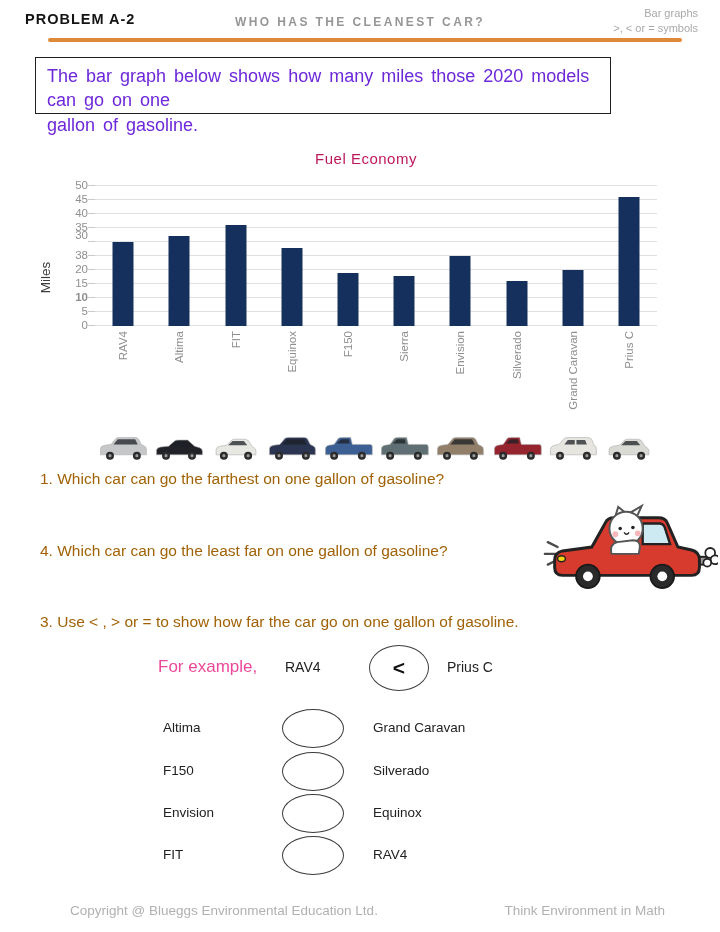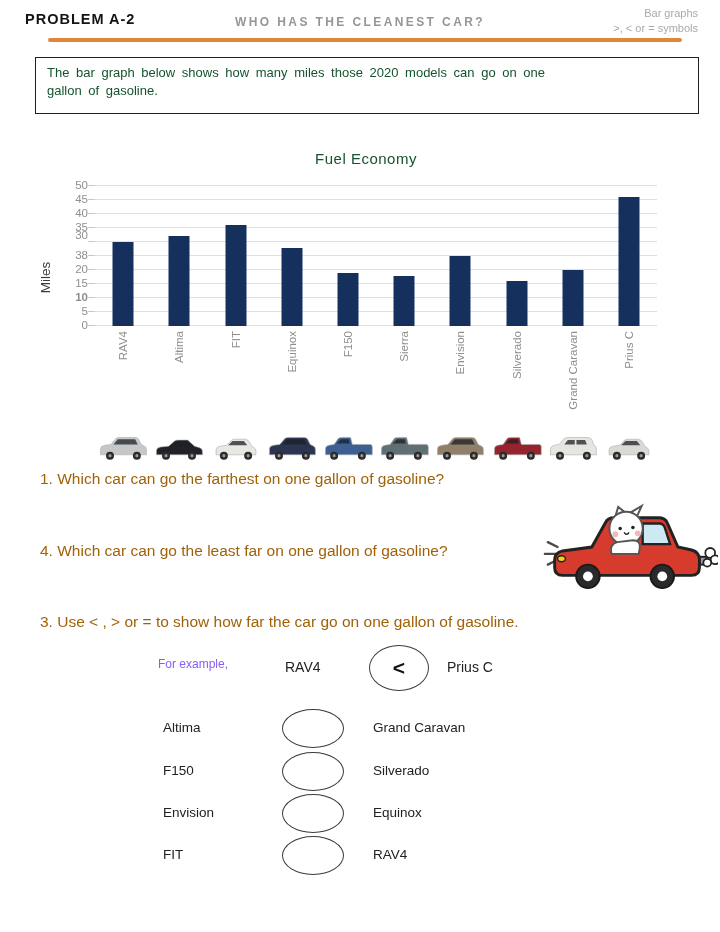--- a/index.html
+++ b/index.html
@@ -6,21 +6,21 @@
   body { background:#fff; font-family:"Liberation Sans", sans-serif; }
   .page { position:relative; width:720px; height:932px; background:#fff; overflow:hidden; }
 
   
   .hdr-problem { position:absolute; left:25px; top:11px; font-size:14.5px; font-weight:bold; letter-spacing:1px; color:#141414; }
   .hdr-title { position:absolute; left:0; right:0; top:15px; text-align:center; font-size:12px; font-weight:bold; letter-spacing:2.4px; color:#969696; }
   .hdr-topic { position:absolute; right:22px; top:6px; text-align:right; font-size:11px; color:#a9a9a9; line-height:15px; }
   .hdr-rule { position:absolute; left:48px; top:38px; width:634px; height:4px; border-radius:2px; }
 
   
-  .intro-box { position:absolute; left:35px; top:57px; width:664px; height:57px; border:1.6px solid #1f1f1f; padding:6px 11px; font-size:13px; color:#14532d; line-height:1.35; white-space:pre-line; word-spacing:3px; }
+  .intro-box { position:absolute; left:35px; top:57px; width:576px; height:57px; border:1.6px solid #1f1f1f; padding:6px 11px; font-size:18px; color:#6d28d9; line-height:1.35; white-space:pre-line; word-spacing:3px; }
 
   
   .chart-title { position:absolute; left:85px; top:150px; width:562px; text-align:center; font-size:15px; color:#a8a8a8; letter-spacing:0.5px; }
   .ylabel { position:absolute; left:30px; top:270px; font-size:13.5px; color:#3d3d3d; transform:rotate(-90deg); transform-origin:center; }
   .plot { position:absolute; left:95px; top:186px; width:562px; height:140px; }
   .gridline { position:absolute; left:0; width:100%; height:1px; background:#e0e0e0; }
   .tickdash { position:absolute; left:-7px; width:7px; height:1px; background:#c9c9c9; }
   .yaxis { position:absolute; left:40px; top:186px; width:48px; height:140px; }
   .ytick { position:absolute; right:0; height:13px; line-height:13px; font-size:11.5px; color:#8f8f8f; text-align:right; width:48px; }
   .bars-row { position:absolute; left:95px; top:186px; width:562px; height:140px; display:flex; }
@@ -35,21 +35,21 @@
   .car-slot { flex:1; display:flex; justify-content:center; align-items:flex-end; }
 
   
   .question { position:absolute; left:40px; font-size:15.5px; color:#a16207; }
   .q1 { top:470px; } .q2 { top:542px; } .q3 { top:613px; }
 
   .cartoon { position:absolute; left:540px; top:503px; }
 
   
   .example-row { position:absolute; left:0; top:645px; width:720px; height:48px; }
-  .ex-label { position:absolute; left:158px; top:12px; font-size:12px; color:#8b5cf6; }
+  .ex-label { position:absolute; left:158px; top:12px; font-size:17px; color:#ec4899; }
   .ex-left { position:absolute; left:285px; top:14px; font-size:14px; color:#222; }
   .oval { border:1.6px solid #3c3c3c; border-radius:50%; display:flex; align-items:center; justify-content:center; background:#fff; }
   .ex-oval { position:absolute; left:369px; top:0; width:60px; height:46px; font-size:21px; font-weight:bold; color:#111; }
   .ex-right { position:absolute; left:447px; top:14px; font-size:14px; color:#222; }
 
   
   .cmp-row { position:absolute; left:0; width:720px; height:40px; }
   .cmp-left { position:absolute; left:163px; top:11px; font-size:13.5px; color:#222; }
   .cmp-oval { position:absolute; left:282px; top:0; width:62px; height:39px; }
   .cmp-right { position:absolute; left:373px; top:11px; font-size:13.5px; color:#222; }
@@ -66,21 +66,21 @@
   <div class="hdr-title">WHO HAS THE CLEANEST CAR?</div>
   <div class="hdr-topic">
     <div>Bar graphs</div>
     <div>&gt;, &lt; or = symbols</div>
   </div>
   <div class="hdr-rule" style="background: rgb(224, 136, 58);"></div>
 
   <div class="intro-box">The bar graph below shows how many miles those 2020 models can go on one
 gallon of gasoline.</div>
 
-  <div class="chart-title" style="color: #14532d;">Fuel Economy</div>
+  <div class="chart-title" style="color: #be185d;">Fuel Economy</div>
   <div class="ylabel">Miles</div>
   <div class="yaxis">
       <div class="ytick" style="bottom: -6px;">0</div>
       <div class="ytick" style="bottom: 8px;">5</div>
       <div class="ytick" style="bottom: 22px; font-weight: bold;">10</div>
       <div class="ytick" style="bottom: 36px;">15</div>
       <div class="ytick" style="bottom: 50px;">20</div>
       <div class="ytick" style="bottom: 64px;">38</div>
       <div class="ytick" style="bottom: 84px;">30</div>
       <div class="ytick" style="bottom: 92px;">35</div>
@@ -337,13 +337,17 @@
     <span class="cmp-left">Envision</span>
     <span class="oval cmp-oval"></span>
     <span class="cmp-right">Equinox</span>
   </div>
   <div class="cmp-row" style="top:836px">
     <span class="cmp-left">FIT</span>
     <span class="oval cmp-oval"></span>
     <span class="cmp-right">RAV4</span>
   </div>
 
+  <div class="footer">
+    <span>Copyright @ Blueggs Environmental Education Ltd.</span>
+    <span>Think Environment in Math</span>
+  </div>
 </div>
 
 </body></html>

